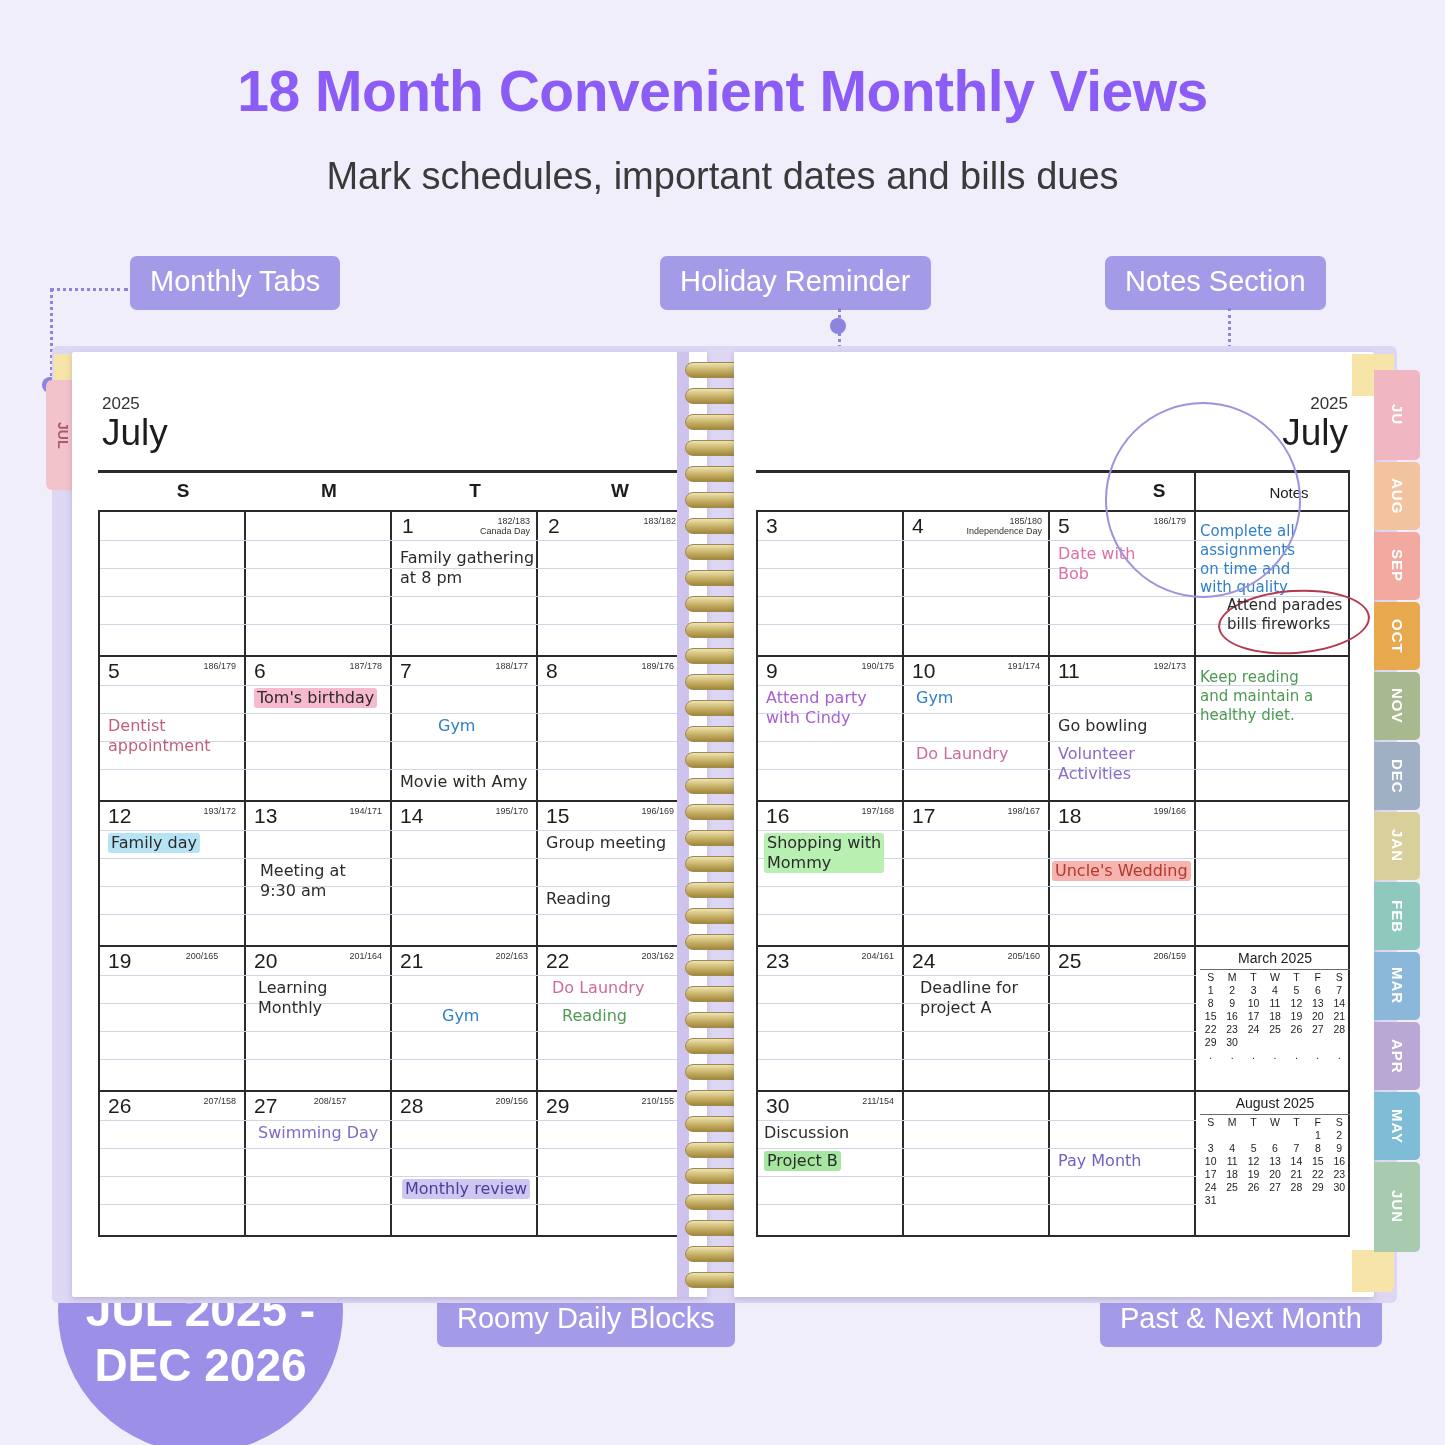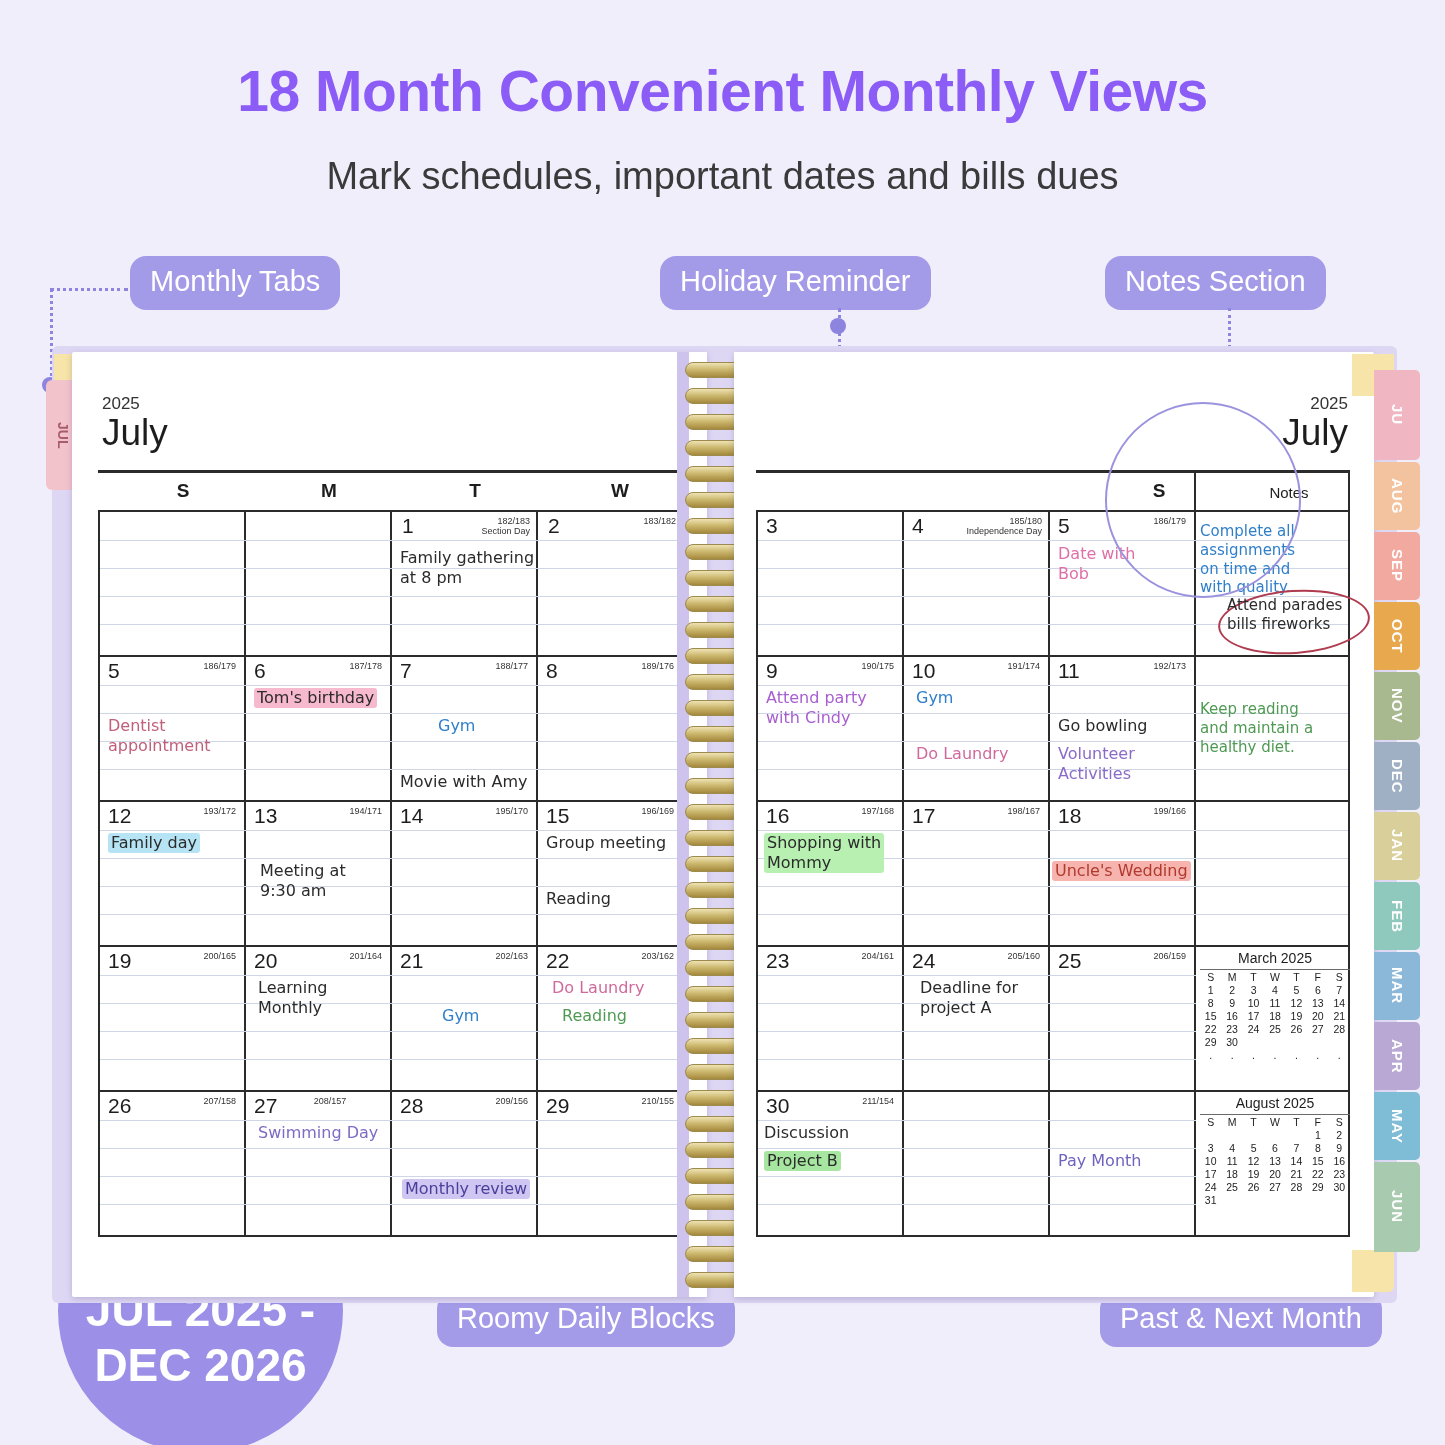--- a/index.html
+++ b/index.html
@@ -14,21 +14,21 @@
   .headline{
     position:absolute;left:0;top:58px;width:1445px;text-align:center;
     font-size:57px;font-weight:bold;color:#8b5cf6;letter-spacing:-0.5px;
   }
   .subhead{
     position:absolute;left:0;top:155px;width:1445px;text-align:center;
     font-size:38px;color:#3a3a3a;
   }
   
   .pill{
-    position:absolute;background:#a39be8;color:#fff;border-radius:16px;
+    position:absolute;background:#a39be8;color:#fff;border-radius:7px;
     font-size:29px;padding:9px 20px 12px 20px;white-space:nowrap;
   }
   .dotline{position:absolute;border-left:3px dotted #8d84e0;}
   .dotline.h{border-left:none;border-top:3px dotted #8d84e0;}
   .knob{position:absolute;width:16px;height:16px;border-radius:50%;background:#8d84e0;}
   
   .badge{
     position:absolute;left:58px;top:1168px;width:285px;height:285px;border-radius:50%;
     background:#9b8fe8;color:#fff;display:flex;align-items:center;justify-content:center;
     text-align:center;font-size:46px;font-weight:bold;line-height:1.18;
@@ -179,21 +179,21 @@
     <div class="faint" style="left:28px;top:679px;width:581px;"></div>
     <div class="faint" style="left:28px;top:707px;width:581px;"></div>
     <div class="faint" style="left:28px;top:768px;width:581px;"></div>
     <div class="faint" style="left:28px;top:796px;width:581px;"></div>
     <div class="faint" style="left:28px;top:824px;width:581px;"></div>
     <div class="faint" style="left:28px;top:852px;width:581px;"></div>
 
     <div class="daynum" style="left:330px;top:162px;">1</div>
     <div class="jul" style="left:390px;top:164px;width:68px;">
       <span>182/183</span><br>
-      <span>Section Day</span>
+      <span>Canada Day</span>
     </div>
     <div class="daynum" style="left:476px;top:162px;">2</div>
     <div class="jul" style="left:536px;top:164px;width:68px;">183/182</div>
 
     <div class="daynum" style="left:36px;top:307px;">5</div>
     <div class="jul" style="left:96px;top:309px;width:68px;">186/179</div>
     <div class="daynum" style="left:182px;top:307px;">6</div>
     <div class="jul" style="left:242px;top:309px;width:68px;">187/178</div>
     <div class="daynum" style="left:328px;top:307px;">7</div>
     <div class="jul" style="left:388px;top:309px;width:68px;">188/177</div>
@@ -203,21 +203,21 @@
     <div class="daynum" style="left:36px;top:452px;">12</div>
     <div class="jul" style="left:96px;top:454px;width:68px;">193/172</div>
     <div class="daynum" style="left:182px;top:452px;">13</div>
     <div class="jul" style="left:242px;top:454px;width:68px;">194/171</div>
     <div class="daynum" style="left:328px;top:452px;">14</div>
     <div class="jul" style="left:388px;top:454px;width:68px;">195/170</div>
     <div class="daynum" style="left:474px;top:452px;">15</div>
     <div class="jul" style="left:534px;top:454px;width:68px;">196/169</div>
 
     <div class="daynum" style="left:36px;top:597px;">19</div>
-    <div class="jul" style="left:96px;top:599px;width:68px;">200/165</div>
+    <div class="jul" style="left:96px;top:599px;width:68px;text-align:center;">200/165</div>
     <div class="daynum" style="left:182px;top:597px;">20</div>
     <div class="jul" style="left:242px;top:599px;width:68px;">201/164</div>
     <div class="daynum" style="left:328px;top:597px;">21</div>
     <div class="jul" style="left:388px;top:599px;width:68px;">202/163</div>
     <div class="daynum" style="left:474px;top:597px;">22</div>
     <div class="jul" style="left:534px;top:599px;width:68px;">203/162</div>
 
     <div class="daynum" style="left:36px;top:742px;">26</div>
     <div class="jul" style="left:96px;top:744px;width:68px;">207/158</div>
     <div class="daynum" style="left:182px;top:742px;">27</div>
@@ -391,21 +391,21 @@
     <div class="faint" style="left:464px;top:417px;width:148px;"></div>
     <div class="faint" style="left:464px;top:478px;width:148px;"></div>
     <div class="faint" style="left:464px;top:506px;width:148px;"></div>
     <div class="faint" style="left:464px;top:534px;width:148px;"></div>
     <div class="faint" style="left:464px;top:562px;width:148px;"></div>
 
     <div class="hw" style="left:466px;top:170px;color:#2f7fc9;font-size:15px;">Complete all
 assignments
 on time and
 with quality.</div>
-    <div class="hw" style="left:466px;top:316px;color:#4e9a53;font-size:15px;margin-top:32px;">Keep reading
+    <div class="hw" style="left:466px;top:316px;color:#4e9a53;font-size:15px;">Keep reading
 and maintain a
 healthy diet.</div>
 
     <div class="mini" style="left:466px;top:598px;">
       <div class="t">March 2025</div>
       <div class="minirule"></div>
       <table>
         <tbody>
             <tr>
           <th>S</th>

